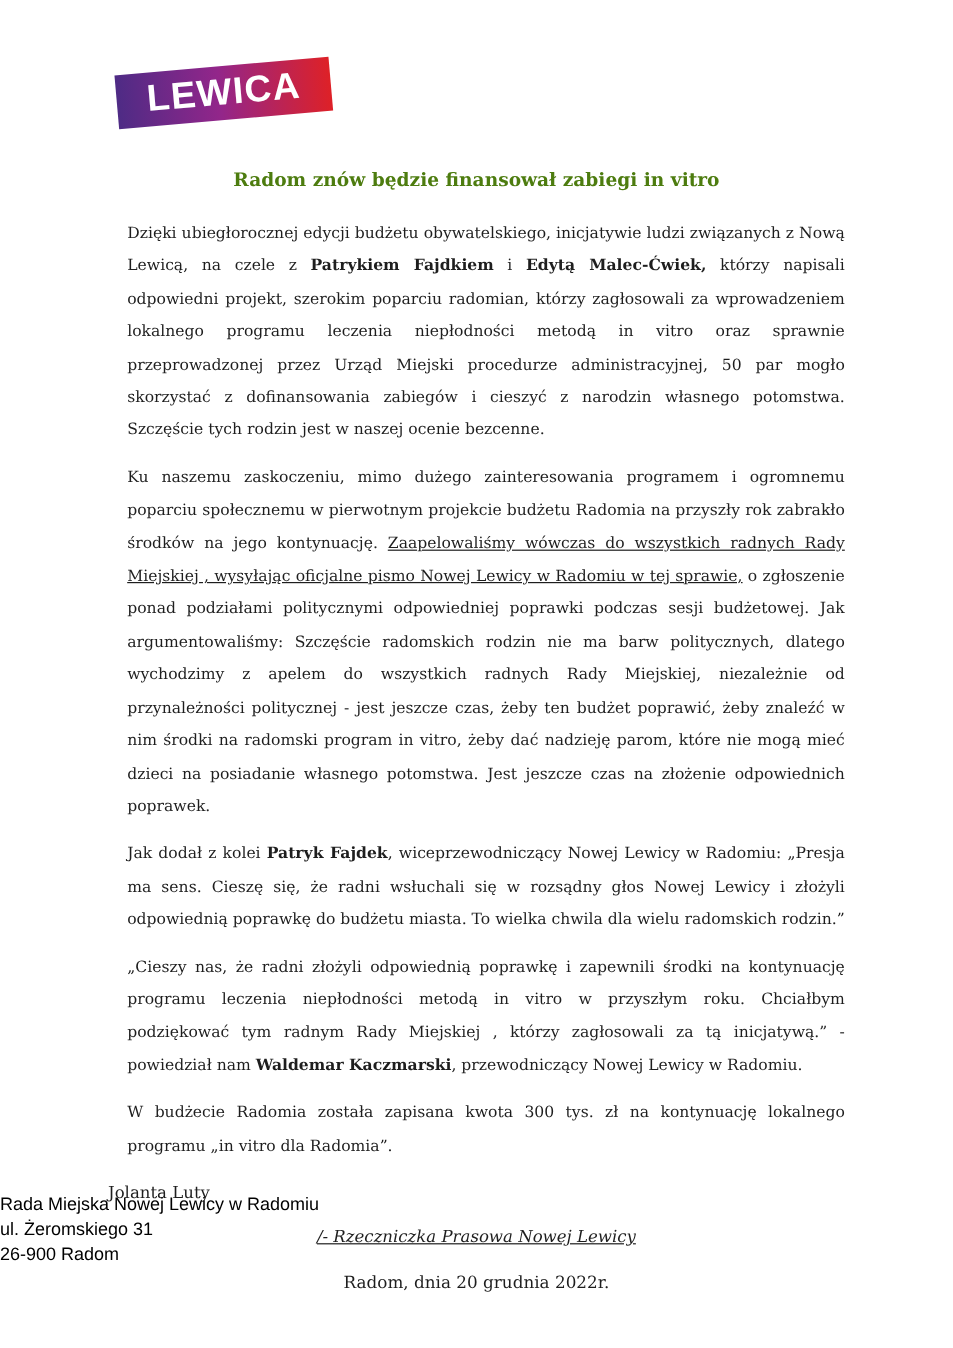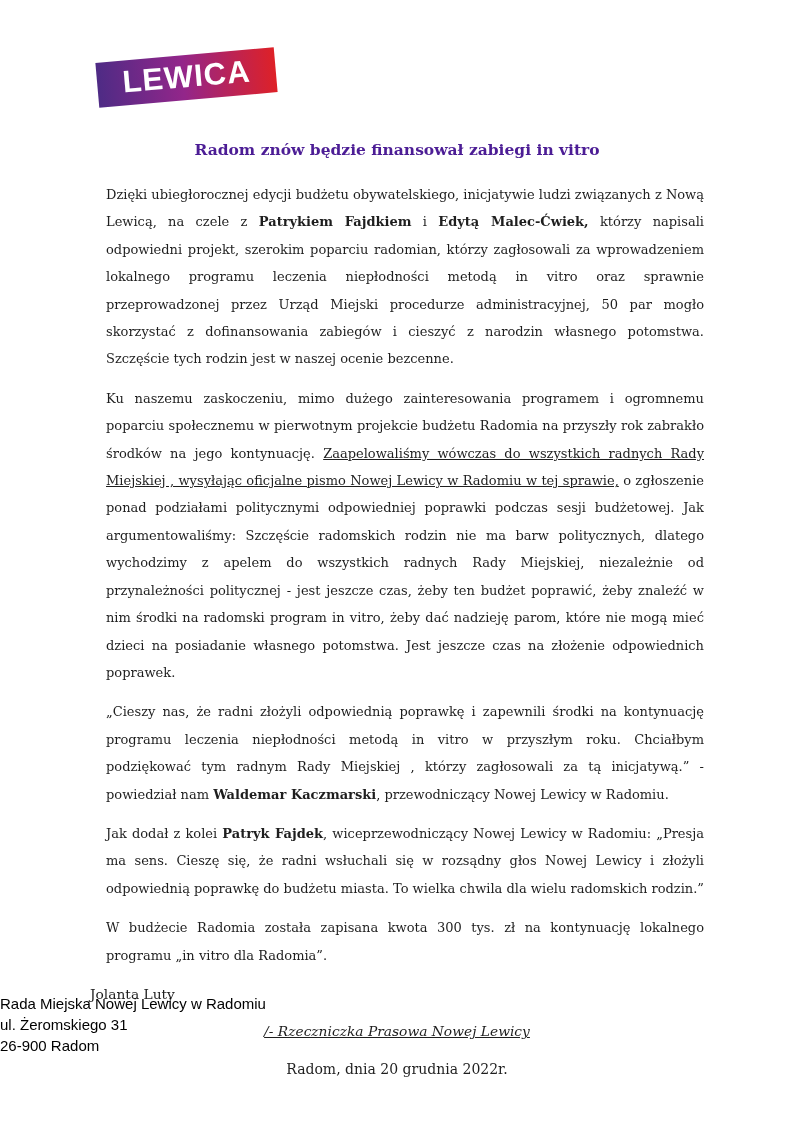--- a/index.html
+++ b/index.html
@@ -41,21 +41,21 @@
     position: absolute;
     left: 90px;
     width: 614px;
     top: 140px;
   }
   .title {
     font-size: 15.5px;
     font-weight: bold;
     text-align: center;
     margin: 0 0 22px 0;
-    color: #4c1d95;
+    color: #4d7c0f;
   }
   .para {
     font-size: 13px;
     line-height: 27.4px;
     text-align: justify;
     margin: 0 0 12px 16px;
   }
   .b { font-weight: bold; }
   .u { text-decoration: underline; }
   .sig-name {
@@ -99,22 +99,22 @@
 
   <div class="logo" style="background: linear-gradient(90deg, rgb(78, 43, 133) 0%, rgb(147, 38, 138) 48%, rgb(222, 33, 39) 100%);">
     <span class="logo-text">LEWICA</span>
   </div>
 
   <div class="content">
     <h1 class="title">Radom znów będzie finansował zabiegi in vitro</h1>
 
     <p class="para"><span>Dzięki ubiegłorocznej edycji budżetu obywatelskiego, inicjatywie ludzi związanych z Nową Lewicą, na czele z </span><span class="b">Patrykiem Fajdkiem</span><span> i </span><span class="b">Edytą Malec-Ćwiek,</span><span> którzy napisali odpowiedni projekt, szerokim poparciu radomian, którzy zagłosowali za wprowadzeniem lokalnego programu leczenia niepłodności metodą in vitro oraz sprawnie przeprowadzonej przez Urząd Miejski procedurze administracyjnej, 50 par mogło skorzystać z dofinansowania zabiegów i cieszyć z narodzin własnego potomstwa. Szczęście tych rodzin jest w naszej ocenie bezcenne.</span></p>
     <p class="para"><span>Ku naszemu zaskoczeniu, mimo dużego zainteresowania programem i ogromnemu poparciu społecznemu w pierwotnym projekcie budżetu Radomia na przyszły rok zabrakło środków na jego kontynuację. </span><span class="u">Zaapelowaliśmy wówczas do wszystkich radnych Rady Miejskiej , wysyłając oficjalne pismo Nowej Lewicy w Radomiu w tej sprawie,</span><span> o zgłoszenie ponad podziałami politycznymi odpowiedniej poprawki podczas sesji budżetowej. Jak argumentowaliśmy: Szczęście radomskich rodzin nie ma barw politycznych, dlatego wychodzimy z apelem do wszystkich radnych Rady Miejskiej, niezależnie od przynależności politycznej - jest jeszcze czas, żeby ten budżet poprawić, żeby znaleźć w nim środki na radomski program in vitro, żeby dać nadzieję parom, które nie mogą mieć dzieci na posiadanie własnego potomstwa. Jest jeszcze czas na złożenie odpowiednich poprawek.</span></p>
+    <p class="para"><span>Jak dodał z kolei </span><span class="b">Patryk Fajdek</span><span>, wiceprzewodniczący Nowej Lewicy w Radomiu: „Presja ma sens. Cieszę się, że radni wsłuchali się w rozsądny głos Nowej Lewicy i złożyli odpowiednią poprawkę do budżetu miasta. To wielka chwila dla wielu radomskich rodzin.”</span></p>
     <p class="para"><span>„Cieszy nas, że radni złożyli odpowiednią poprawkę i zapewnili środki na kontynuację programu leczenia niepłodności metodą in vitro w przyszłym roku. Chciałbym podziękować tym radnym Rady Miejskiej , którzy zagłosowali za tą inicjatywą.” - powiedział nam </span><span class="b">Waldemar Kaczmarski</span><span>, przewodniczący Nowej Lewicy w Radomiu.</span></p>
-    <p class="para"><span>Jak dodał z kolei </span><span class="b">Patryk Fajdek</span><span>, wiceprzewodniczący Nowej Lewicy w Radomiu: „Presja ma sens. Cieszę się, że radni wsłuchali się w rozsądny głos Nowej Lewicy i złożyli odpowiednią poprawkę do budżetu miasta. To wielka chwila dla wielu radomskich rodzin.”</span></p>
     <p class="para"><span>W budżecie Radomia została zapisana kwota 300 tys. zł na kontynuację lokalnego programu „in vitro dla Radomia”.</span></p>
 
     <p class="sig-name">Jolanta Luty</p>
     <p class="sig-role">/- Rzeczniczka Prasowa Nowej Lewicy</p>
     <p class="dateline">Radom, dnia 20 grudnia 2022r.</p>
   </div>
 
   <div class="footer">
     <div>Rada Miejska Nowej Lewicy w Radomiu</div>
     <div>ul. Żeromskiego 31</div>

